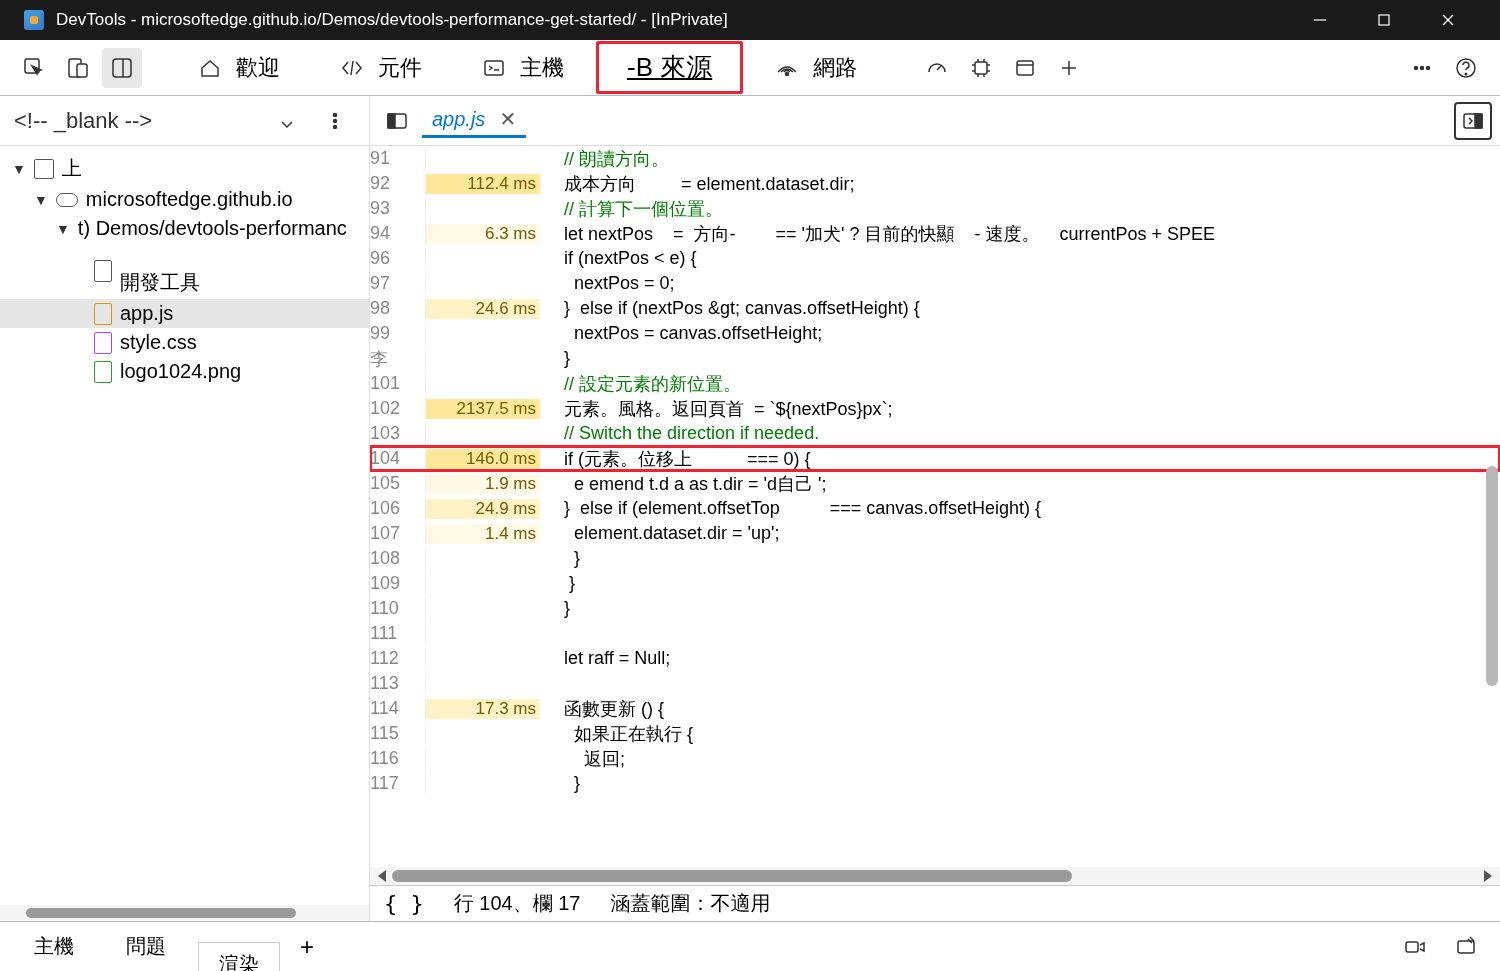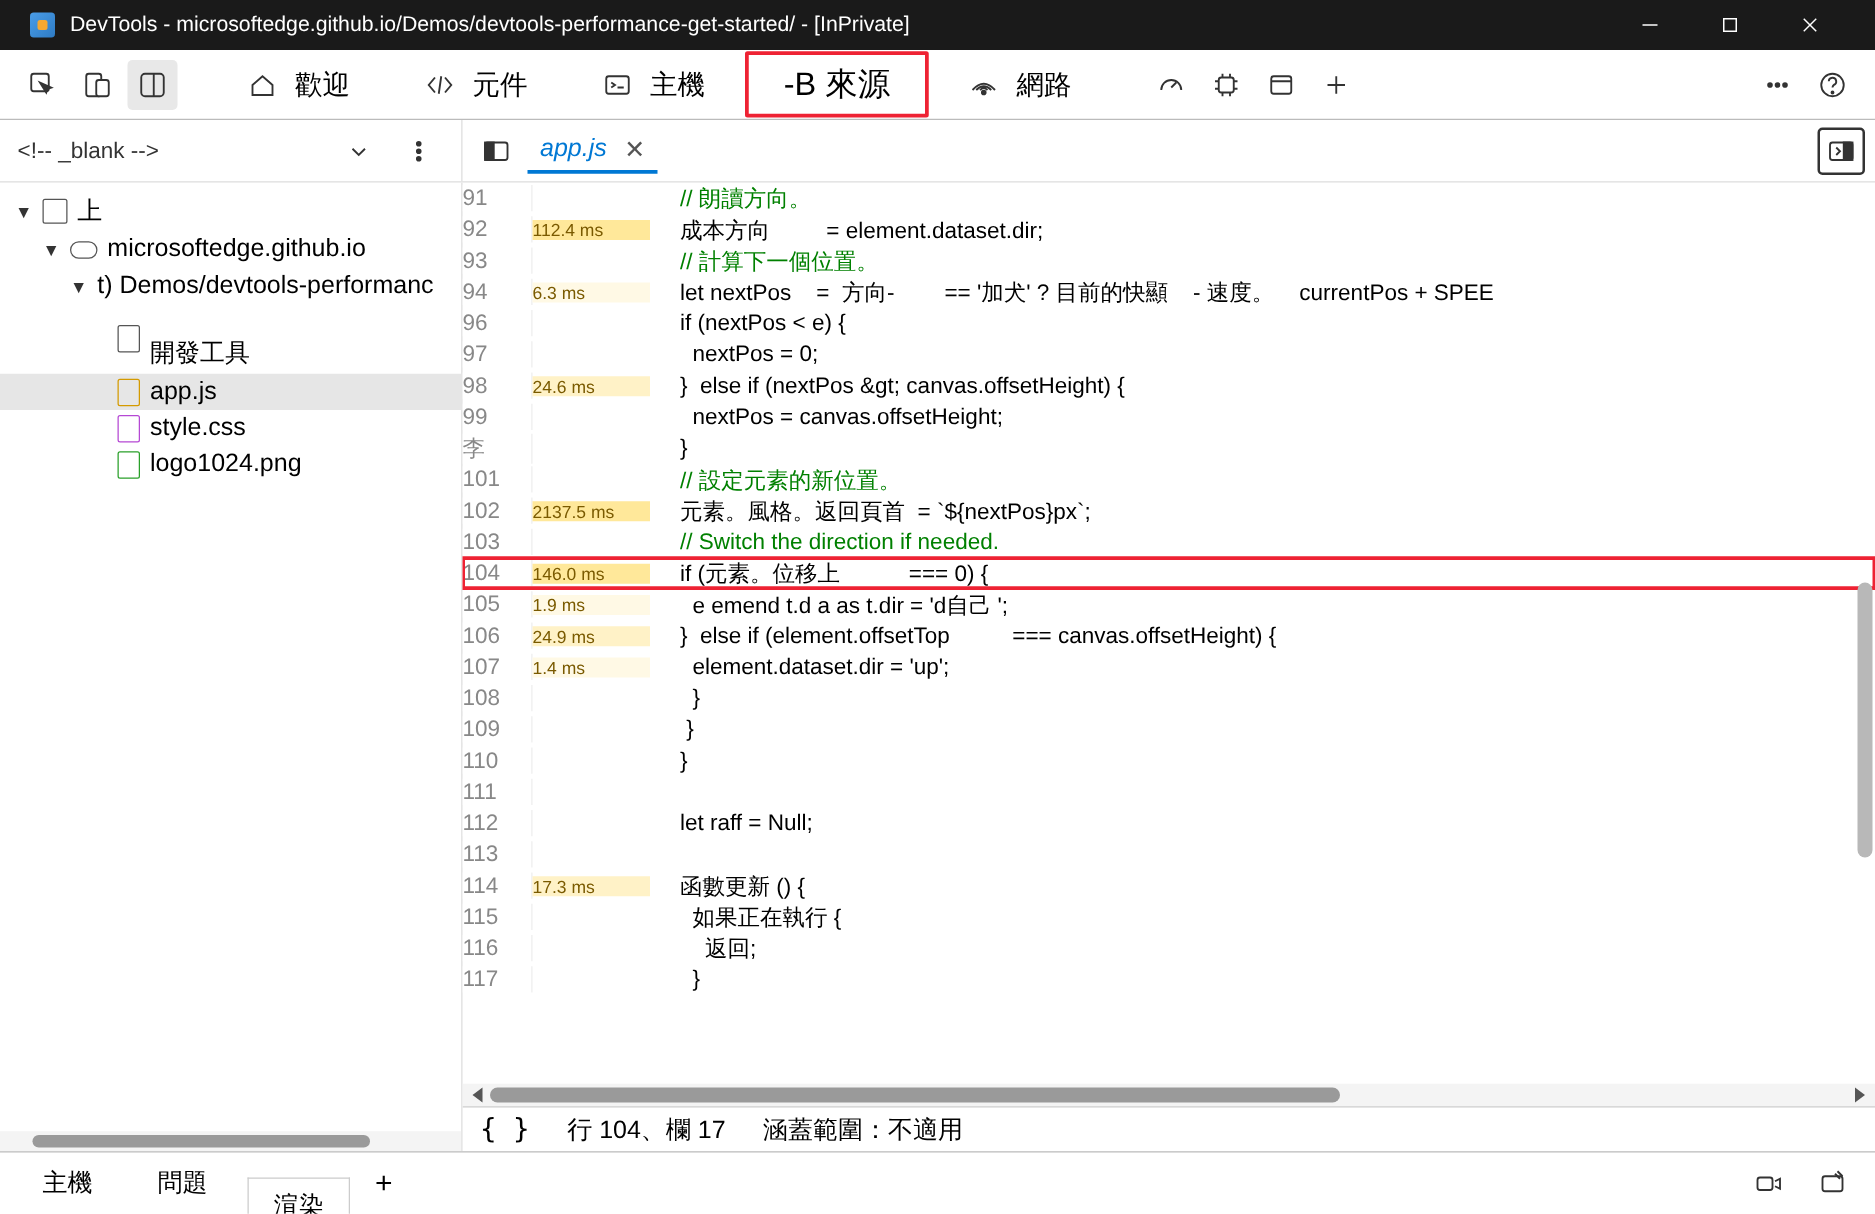--- a/index.html
+++ b/index.html
@@ -19,21 +19,21 @@
 .tt-btn { width: 40px; height: 40px; display:flex; align-items:center; justify-content:center; border-radius:4px; cursor:pointer; }
 .tt-btn.active { background:#e8e8e8; }
 .tt-tab { display:flex; align-items:center; gap:14px; padding: 6px 28px; font-size:22px; cursor:pointer; font-weight:300; }
 .tt-tab.hl { border: 3px solid #e23; border-radius:2px; font-weight:500; }
 .tt-tab.hl::after { content:""; position:absolute; }
 .spacer { flex:1; }
 
 
 .secondrow { height: 50px; display:flex; border-bottom:1px solid #ddd; }
 .sr-left { width:370px; display:flex; align-items:center; padding:0 14px; border-right:1px solid #ddd; gap:8px; }
-.sr-sel { flex:1; font-size:18px; color:#333; display:flex; align-items:flex-end; justify-content:space-between; padding-right:10px;}
+.sr-sel { flex:1; font-size:22px; color:#333; display:flex; align-items:flex-end; justify-content:space-between; padding-right:10px;}
 .sr-right { flex:1; display:flex; align-items:center; padding:0 8px; gap:6px; }
 .tab-open { display:flex; align-items:center; gap:10px; padding:4px 10px; border-bottom:3px solid #0078d4; color:#0078d4; font-size:20px; font-style:italic; }
 .tab-x { color:#555; font-style:normal; margin-left:4px; cursor:pointer; }
 .sr-btn { width:38px; height:38px; display:flex; align-items:center; justify-content:center; cursor:pointer; border-radius:4px;}
 .sr-btn.outline { border:2px solid #333; }
 
 
 .mainarea { flex:1; display:flex; overflow:hidden; }
 .sidebar { width:370px; border-right:1px solid #ddd; display:flex; flex-direction:column; overflow:hidden; }
 .tree { flex:1; overflow:auto; font-size:20px; padding-top:6px;}
@@ -50,21 +50,21 @@
 .fi-doc.y { border-color:#d49a00;}
 .fi-doc.p { border-color:#b548d4;}
 .fi-doc.g { border-color:#2aa02a;}
 .sb-scroll { height:16px; background:#f4f4f4; display:flex; align-items:center; padding:0 6px;}
 .sb-scroll .thumb { height:10px; width:270px; background:#9a9a9a; border-radius:5px; margin-left:20px;}
 
 .codearea { flex:1; display:flex; flex-direction:column; overflow:hidden; }
 .codebody { flex:1; overflow:auto; position:relative; font-family:Consolas,monospace; font-size:18px; }
 .codeline { display:flex; align-items:center; min-height:25px; }
 .ln { width:56px; text-align:left; color:#888; padding-right:8px; background:#fff; border-right:1px solid #eee;}
-.ms { width:94px; text-align:left; padding-right:4px; font-size:14px; }
+.ms { width:114px; text-align:right; padding-right:4px; font-size:17px; }
 .ms.h { background:#ffe89a; color:#7a5a00;}
 .ms.m { background:#fff2c7; color:#7a5a00;}
 .ms.l { background:#fff9e5; color:#7a5a00;}
 .codetxt { padding-left:24px; white-space:pre; flex:1;}
 .codeline.border-red { outline:3px solid #e23; outline-offset:-2px; }
 .green { color:#008000;}
 .codebody::after{content:"";}
 .code-vscroll { position:absolute; right:2px; top:320px; width:12px; height:220px; background:#b8b8b8; border-radius:6px;}
 
 .code-hscroll { height:18px; display:flex; align-items:center; background:#f4f4f4; padding:0 8px;}
@@ -147,21 +147,21 @@
       <span>元件</span>
     </div>
   <div class="tt-tab">
       <svg class="ico">
         <rect x="3" y="5" width="18" height="14" rx="2"></rect>
         <path d="M7 10 l3 2 -3 2 M12 14 h5"></path>
       </svg>
       <span>主機</span>
     </div>
   <div class="tt-tab hl">
-      <span style="font-size:26px;">-B 來源</span>
+      <span style="font-size:26px;text-decoration:underline;">-B 來源</span>
     </div>
   <div class="tt-tab">
       <svg class="ico">
         <path d="M3 16 q9 -10 18 0 M6 16 q6 -6 12 0 M9 16 q3 -3 6 0"></path>
         <circle cx="12" cy="18" r="1.5" fill="#333"></circle>
       </svg>
       <span>網路</span>
     </div>
   <div style="width:24px"></div>
   <div class="tt-btn">

